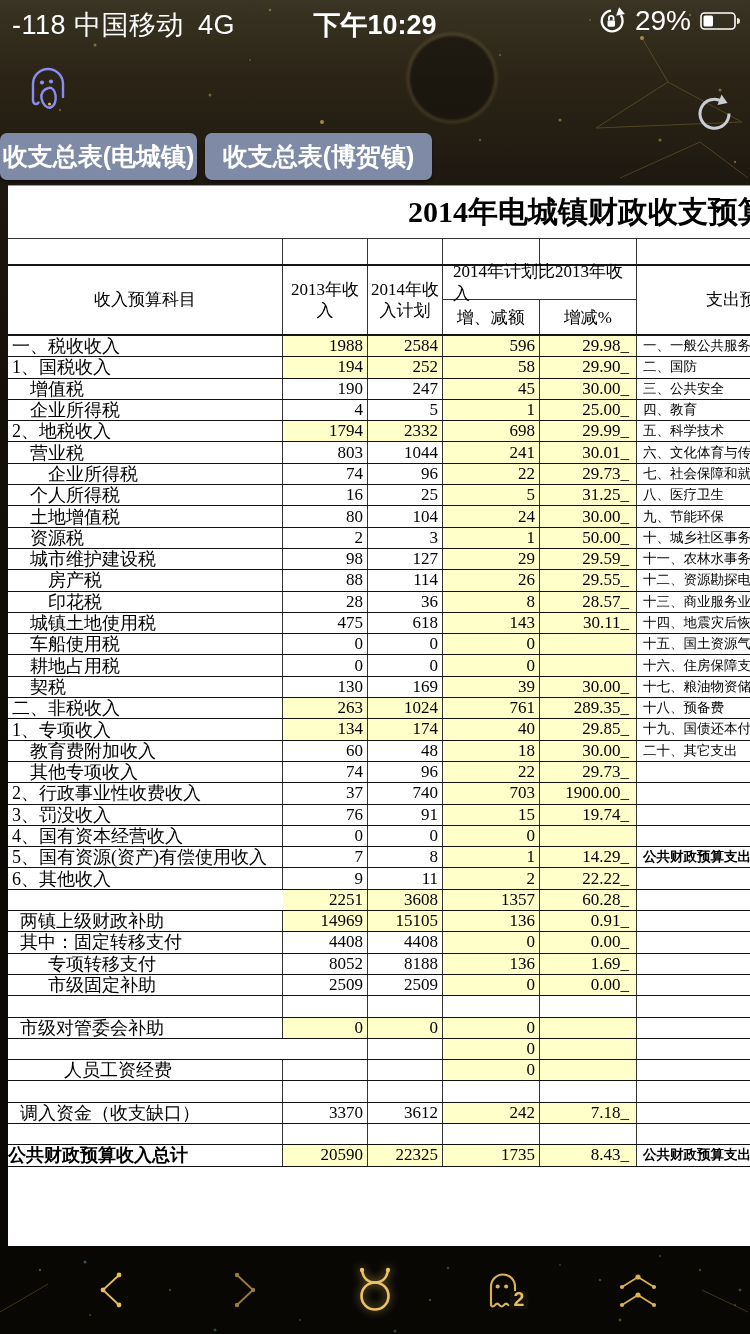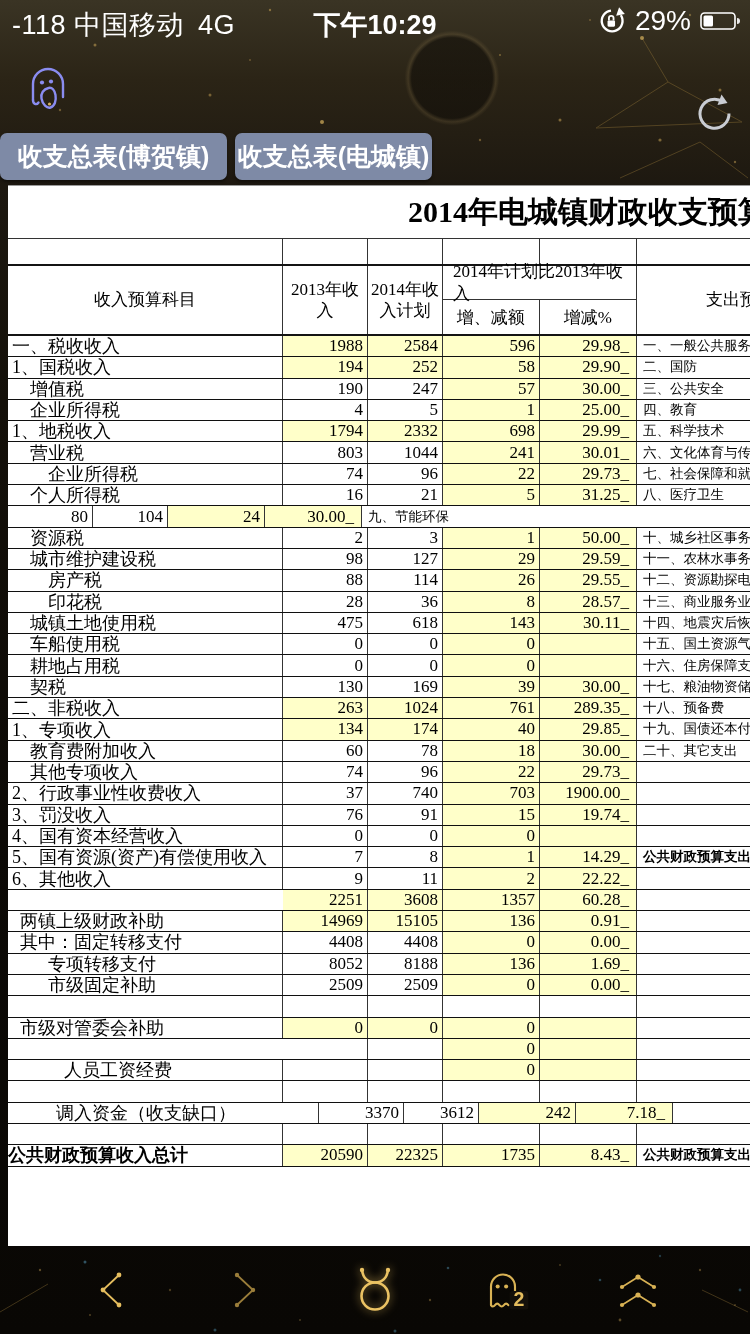--- a/index.html
+++ b/index.html
@@ -147,22 +147,22 @@
     <circle cx="25" cy="16.5" r="2.1" fill="#8a8cf0"></circle>
     <circle cx="23.5" cy="39" r="1.6" fill="#d6b05c"></circle>
   </svg>
   <svg class="refresh" width="44" height="44" viewBox="0 0 44 44">
     <path d="M33,10 a14.5,14.5 0 1 0 6,11.5" fill="none" stroke="#c9ccd2" stroke-width="3"></path>
     <path d="M31.5,2.5 L37.5,11 L27.5,13 Z" fill="#c9ccd2"></path>
   </svg>
 </div>
 
 <div class="tab-strip">
+  <div class="sheet-tab tab1">收支总表(电城镇)</div>
   <div class="sheet-tab tab2">收支总表(博贺镇)</div>
-  <div class="sheet-tab tab1">收支总表(电城镇)</div>
 </div>
 
 <div class="sheet">
   <div class="title-row">
     <span class="sheet-title">2014年电城镇财政收支预算表</span>
   </div>
   <div class="pre-header">
     <div class="c w1"></div>
         <div class="c w2"></div>
         <div class="c w3"></div>
@@ -197,34 +197,34 @@
           <div class="c w2 num ylw">194</div>
           <div class="c w3 num ylw">252</div>
           <div class="c w4 num ylw">58</div>
           <div class="c w5 num pctc ylw">29.90_</div>
           <div class="c w6 exp">二、国防</div>
         </div>
         <div class="trow">
           <div class="c w1 lblc" style="padding-left: 22px;">增值税</div>
           <div class="c w2 num">190</div>
           <div class="c w3 num">247</div>
-          <div class="c w4 num ylw">57</div>
+          <div class="c w4 num ylw">45</div>
           <div class="c w5 num pctc ylw">30.00_</div>
           <div class="c w6 exp">三、公共安全</div>
         </div>
         <div class="trow">
           <div class="c w1 lblc" style="padding-left: 22px;">企业所得税</div>
           <div class="c w2 num">4</div>
           <div class="c w3 num">5</div>
           <div class="c w4 num ylw">1</div>
           <div class="c w5 num pctc ylw">25.00_</div>
           <div class="c w6 exp">四、教育</div>
         </div>
         <div class="trow">
-          <div class="c w1 lblc" style="padding-left: 4px;">1、地税收入</div>
+          <div class="c w1 lblc" style="padding-left: 4px;">2、地税收入</div>
           <div class="c w2 num ylw">1794</div>
           <div class="c w3 num ylw">2332</div>
           <div class="c w4 num ylw">698</div>
           <div class="c w5 num pctc ylw">29.99_</div>
           <div class="c w6 exp">五、科学技术</div>
         </div>
         <div class="trow">
           <div class="c w1 lblc" style="padding-left: 22px;">营业税</div>
           <div class="c w2 num">803</div>
           <div class="c w3 num">1044</div>
@@ -236,26 +236,27 @@
           <div class="c w1 lblc" style="padding-left: 40px;">企业所得税</div>
           <div class="c w2 num">74</div>
           <div class="c w3 num">96</div>
           <div class="c w4 num ylw">22</div>
           <div class="c w5 num pctc ylw">29.73_</div>
           <div class="c w6 exp">七、社会保障和就业</div>
         </div>
         <div class="trow">
           <div class="c w1 lblc" style="padding-left: 22px;">个人所得税</div>
           <div class="c w2 num">16</div>
-          <div class="c w3 num">21</div>
+          <div class="c w3 num">25</div>
           <div class="c w4 num ylw">5</div>
           <div class="c w5 num pctc ylw">31.25_</div>
           <div class="c w6 exp">八、医疗卫生</div>
         </div>
         <div class="trow">
+          <div class="c w1 lblc" style="padding-left: 22px;">土地增值税</div>
           <div class="c w2 num">80</div>
           <div class="c w3 num">104</div>
           <div class="c w4 num ylw">24</div>
           <div class="c w5 num pctc ylw">30.00_</div>
           <div class="c w6 exp">九、节能环保</div>
         </div>
         <div class="trow">
           <div class="c w1 lblc" style="padding-left: 22px;">资源税</div>
           <div class="c w2 num">2</div>
           <div class="c w3 num">3</div>
@@ -331,21 +332,21 @@
           <div class="c w1 lblc" style="padding-left: 4px;">1、专项收入</div>
           <div class="c w2 num ylw">134</div>
           <div class="c w3 num ylw">174</div>
           <div class="c w4 num ylw">40</div>
           <div class="c w5 num pctc ylw">29.85_</div>
           <div class="c w6 exp">十九、国债还本付息</div>
         </div>
         <div class="trow">
           <div class="c w1 lblc" style="padding-left: 22px;">教育费附加收入</div>
           <div class="c w2 num">60</div>
-          <div class="c w3 num">78</div>
+          <div class="c w3 num">48</div>
           <div class="c w4 num ylw">18</div>
           <div class="c w5 num pctc ylw">30.00_</div>
           <div class="c w6 exp">二十、其它支出</div>
         </div>
         <div class="trow">
           <div class="c w1 lblc" style="padding-left: 22px;">其他专项收入</div>
           <div class="c w2 num">74</div>
           <div class="c w3 num">96</div>
           <div class="c w4 num ylw">22</div>
           <div class="c w5 num pctc ylw">29.73_</div>
@@ -465,21 +466,21 @@
         </div>
         <div class="trow">
           <div class="c w1 lblc"></div>
           <div class="c w2 num"></div>
           <div class="c w3 num"></div>
           <div class="c w4 num"></div>
           <div class="c w5 num pctc"></div>
           <div class="c w6 exp"></div>
         </div>
         <div class="trow">
-          <div class="c w1 lblc" style="padding-left: 12px; margin-left: 36px;">调入资金（收支缺口）</div>
+          <div class="c w1 lblc" style="padding-left: 12px;">调入资金（收支缺口）</div>
           <div class="c w2 num">3370</div>
           <div class="c w3 num">3612</div>
           <div class="c w4 num ylw">242</div>
           <div class="c w5 num pctc ylw">7.18_</div>
           <div class="c w6 exp"></div>
         </div>
         <div class="trow">
           <div class="c w1 lblc"></div>
           <div class="c w2 num"></div>
           <div class="c w3 num"></div>

